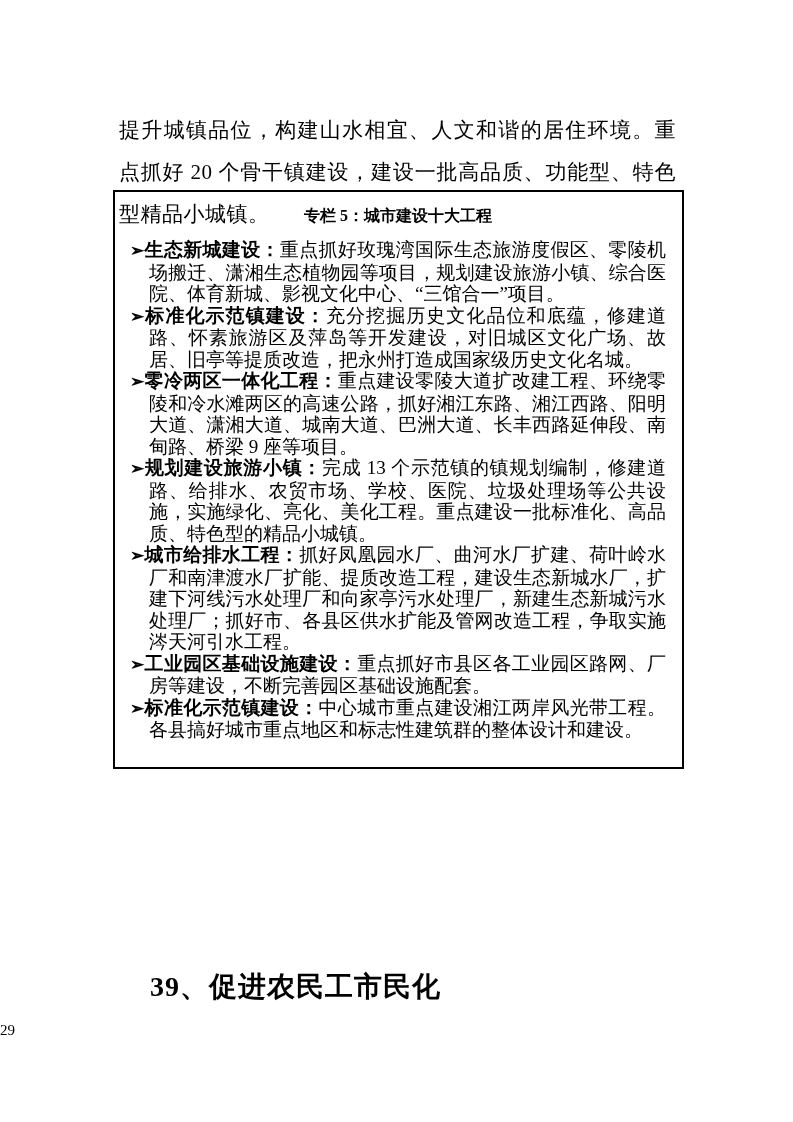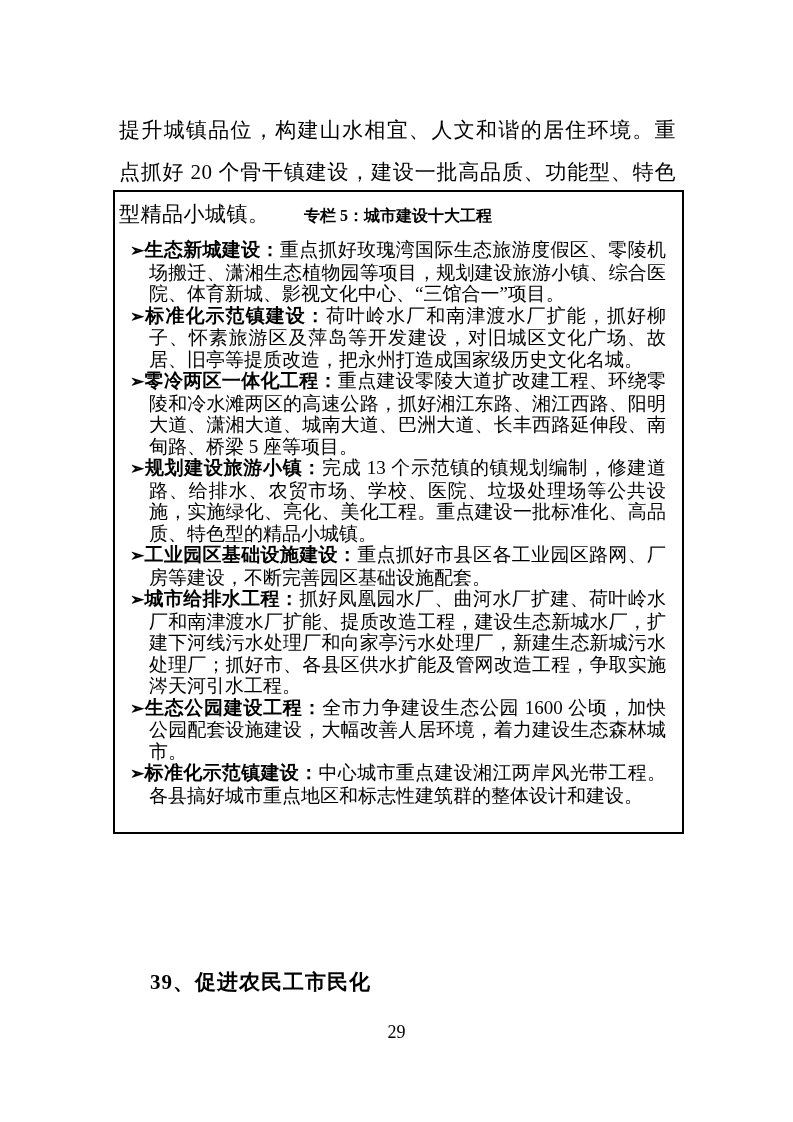--- a/index.html
+++ b/index.html
@@ -56,58 +56,56 @@
     font-weight: bold;
     font-size: 17px;
   }
   .item-title {
     font-weight: bold;
   }
   .section-heading {
     position: absolute;
     left: 150px;
     top: 968px;
-    font-size: 21px;
+    font-size: 28px;
     font-weight: bold;
     letter-spacing: 1px;
   }
   .page-number {
     position: absolute;
     left: 0;
     top: 1022px;
     width: 100%;
-    text-align: center;
-    font-size: 18px;
+    font-size: 15px;
   }
 </style>
 </head>
 <body>
 
 <div class="page">
 
   <p class="intro">提升城镇品位，构建山水相宜、人文和谐的居住环境。重点抓好 20 个骨干镇建设，建设一批高品质、功能型、特色型精品小城镇。</p>
 
   <div class="column-box">
     <div class="column-box-title">专栏 5：城市建设十大工程</div>
     <div class="box-items">
 
       <div class="box-item"><span class="bullet-glyph">➢</span><span class="item-title">生态新城建设：</span><span>重点抓好玫瑰湾国际生态旅游度假区、零陵机场搬迁、潇湘生态植物园等项目，规划建设旅游小镇、综合医院、体育新城、影视文化中心、“三馆合一”项目。</span></div>
 
-      <div class="box-item"><span class="bullet-glyph">➢</span><span class="item-title">标准化示范镇建设：</span><span>荷叶岭水厂和南津渡水厂扩能，抓好柳子、怀素旅游区及萍岛等开发建设，对旧城区文化广场、故居、旧亭等提质改造，把永州打造成国家级历史文化名城。</span></div>
+      <div class="box-item"><span class="bullet-glyph">➢</span><span class="item-title">标准化示范镇建设：</span><span>充分挖掘历史文化品位和底蕴，修建道路、怀素旅游区及萍岛等开发建设，对旧城区文化广场、故居、旧亭等提质改造，把永州打造成国家级历史文化名城。</span></div>
 
-      <div class="box-item"><span class="bullet-glyph">➢</span><span class="item-title">零冷两区一体化工程：</span><span>重点建设零陵大道扩改建工程、环绕零陵和冷水滩两区的高速公路，抓好湘江东路、湘江西路、阳明大道、潇湘大道、城南大道、巴洲大道、长丰西路延伸段、南甸路、桥梁 5 座等项目。</span></div>
+      <div class="box-item"><span class="bullet-glyph">➢</span><span class="item-title">零冷两区一体化工程：</span><span>重点建设零陵大道扩改建工程、环绕零陵和冷水滩两区的高速公路，抓好湘江东路、湘江西路、阳明大道、潇湘大道、城南大道、巴洲大道、长丰西路延伸段、南甸路、桥梁 9 座等项目。</span></div>
 
 
       <div class="box-item"><span class="bullet-glyph">➢</span><span class="item-title">规划建设旅游小镇：</span><span>完成 13 个示范镇的镇规划编制，修建道路、给排水、农贸市场、学校、医院、垃圾处理场等公共设施，实施绿化、亮化、美化工程。重点建设一批标准化、高品质、特色型的精品小城镇。</span></div>
 
+      <div class="box-item"><span class="bullet-glyph">➢</span><span class="item-title">城市给排水工程：</span><span>抓好凤凰园水厂、曲河水厂扩建、荷叶岭水厂和南津渡水厂扩能、提质改造工程，建设生态新城水厂，扩建下河线污水处理厂和向家亭污水处理厂，新建生态新城污水处理厂；抓好市、各县区供水扩能及管网改造工程，争取实施涔天河引水工程。</span></div>
+
       <div class="box-item"><span class="bullet-glyph">➢</span><span class="item-title">工业园区基础设施建设：</span><span>重点抓好市县区各工业园区路网、厂房等建设，不断完善园区基础设施配套。</span></div>
 
-      <div class="box-item"><span class="bullet-glyph">➢</span><span class="item-title">城市给排水工程：</span><span>抓好凤凰园水厂、曲河水厂扩建、荷叶岭水厂和南津渡水厂扩能、提质改造工程，建设生态新城水厂，扩建下河线污水处理厂和向家亭污水处理厂，新建生态新城污水处理厂；抓好市、各县区供水扩能及管网改造工程，争取实施涔天河引水工程。</span></div>
-
-      <div class="box-item"><span class="bullet-glyph">➢</span><span class="item-title">生态公园建设工程：</span><span>全市力争建设生态公园 1600 公顷，加快公园配套设施建设，大幅改善人居环境，着力建设生态森林城市。</span></div>
 
 
       <div class="box-item"><span class="bullet-glyph">➢</span><span class="item-title">标准化示范镇建设：</span><span>中心城市重点建设湘江两岸风光带工程。各县搞好城市重点地区和标志性建筑群的整体设计和建设。</span></div>
 
     </div>
   </div>
 
   <div class="section-heading">39、促进农民工市民化</div>
 
   <div class="page-number">29</div>

